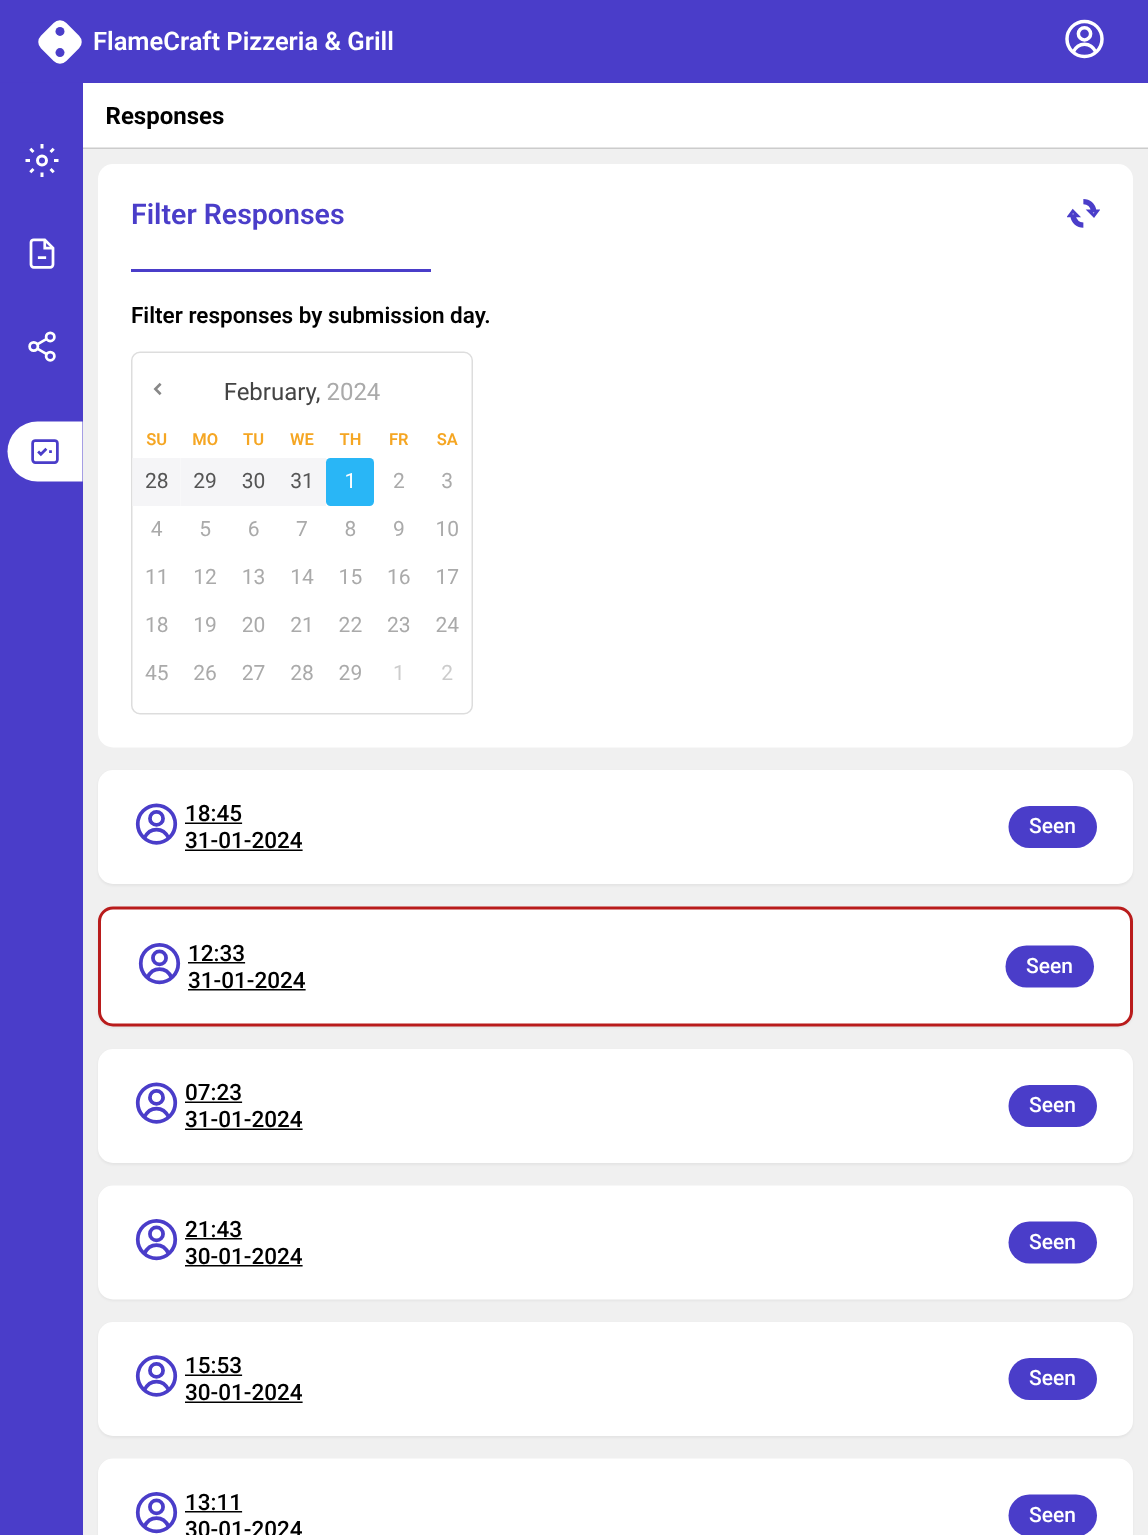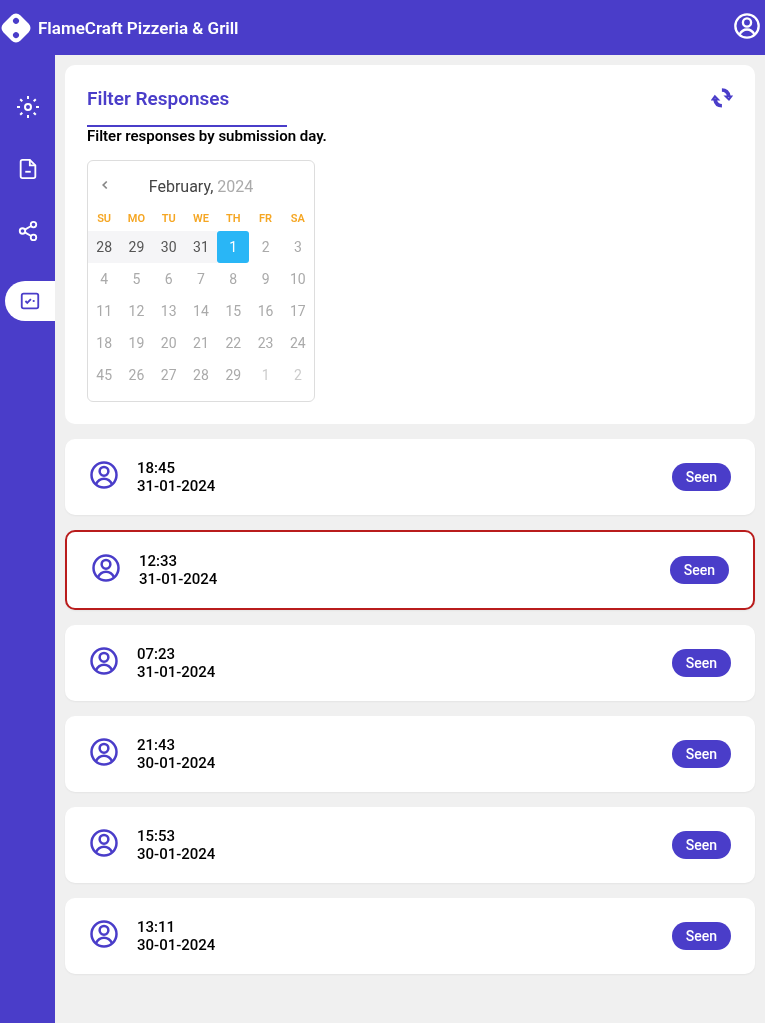--- a/index.html
+++ b/index.html
@@ -13,21 +13,21 @@
       width: 765px;
       height: 1023px;
       overflow: hidden;
       position: relative;
     }
     .header {
       height: 55px;
       background: #4a3dc9;
       display: flex;
       align-items: center;
-      padding: 0 4px;
+      padding: 0 28px;
       justify-content: space-between;
     }
     .header-left {
       display: flex;
       align-items: center;
       gap: 10px;
     }
     .logo {
       width: 24px;
       height: 24px;
@@ -117,29 +117,30 @@
       background: white;
       border-radius: 10px;
       padding: 22px;
       margin-bottom: 15px;
       position: relative;
     }
     .filter-title {
       color: #4a3dc9;
       font-size: 19px;
       font-weight: 600;
-      padding-bottom: 15px;
+      padding-bottom: 25px;
       border-bottom: 2px solid #4a3dc9;
       display: inline-block;
       width: 200px;
     }
     .filter-subtitle {
       font-size: 15px;
       font-weight: 600;
       color: #000;
+      margin-top: 20px;
       margin-bottom: 15px;
     }
     .refresh-icon {
       position: absolute;
       top: 22px;
       right: 22px;
       cursor: pointer;
     }
     .calendar {
       border: 1px solid #ddd;
@@ -206,21 +207,22 @@
       align-items: center;
       justify-content: space-between;
       box-shadow: 0 1px 2px rgba(0,0,0,0.05);
     }
     .response-card.highlighted {
       border: 2px solid #b91c1c;
     }
     .response-left {
       display: flex;
       align-items: center;
-      gap: 18px;
+      gap: 4px;
+      text-decoration: underline;
     }
     .response-avatar {
       width: 30px;
       height: 30px;
     }
     .response-info {
       display: flex;
       flex-direction: column;
     }
     .response-time {
@@ -286,20 +288,23 @@
   <div class="sidebar-item active">
     <svg width="22" height="22" viewBox="0 0 24 24" fill="none" stroke="#4a3dc9" stroke-width="2">
       <rect x="3" y="4" width="18" height="16" rx="2"></rect>
       <path d="M7 12l2 2 4-4"></path>
       <line x1="15" y1="12" x2="17" y2="12"></line>
     </svg>
   </div>
 </div>
 
 <div class="main">
+  <div class="page-header">
+    <div class="page-title">Responses</div>
+  </div>
 
   <div class="content">
     <div class="filter-card">
       <div class="filter-title">Filter Responses</div>
       <div class="refresh-icon">
         <svg width="22" height="22" viewBox="0 0 24 24" fill="none" stroke="#4a3dc9" stroke-width="2.5">
           <path d="M12 3 C16 3 19 6 20 10 L17 10 L21 14 L24 10 L22 10 C21 4 17 1 12 1" transform="scale(0.85) translate(2 2)"></path>
           <path d="M12 21 C8 21 5 18 4 14 L7 14 L3 10 L0 14 L2 14 C3 20 7 23 12 23" transform="scale(0.85) translate(2 2)"></path>
         </svg>
       </div>

